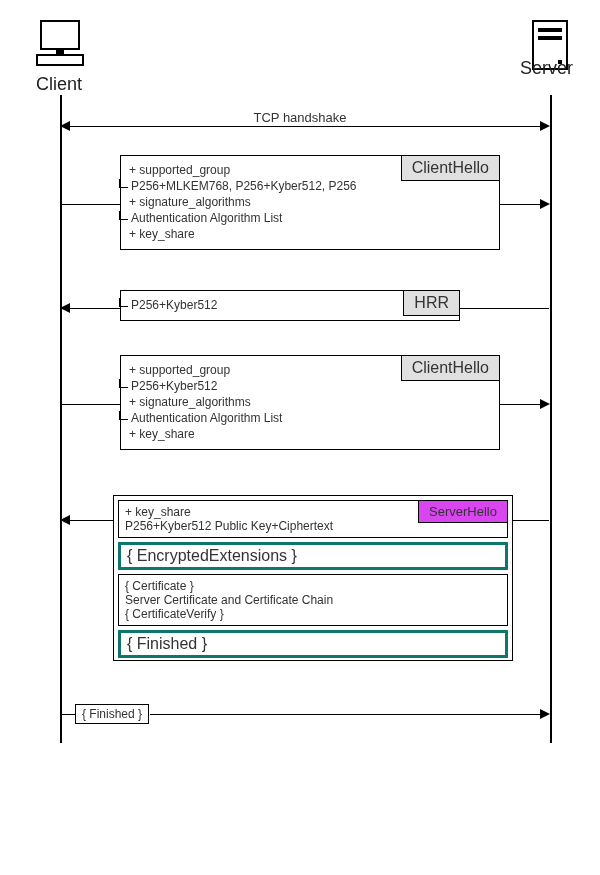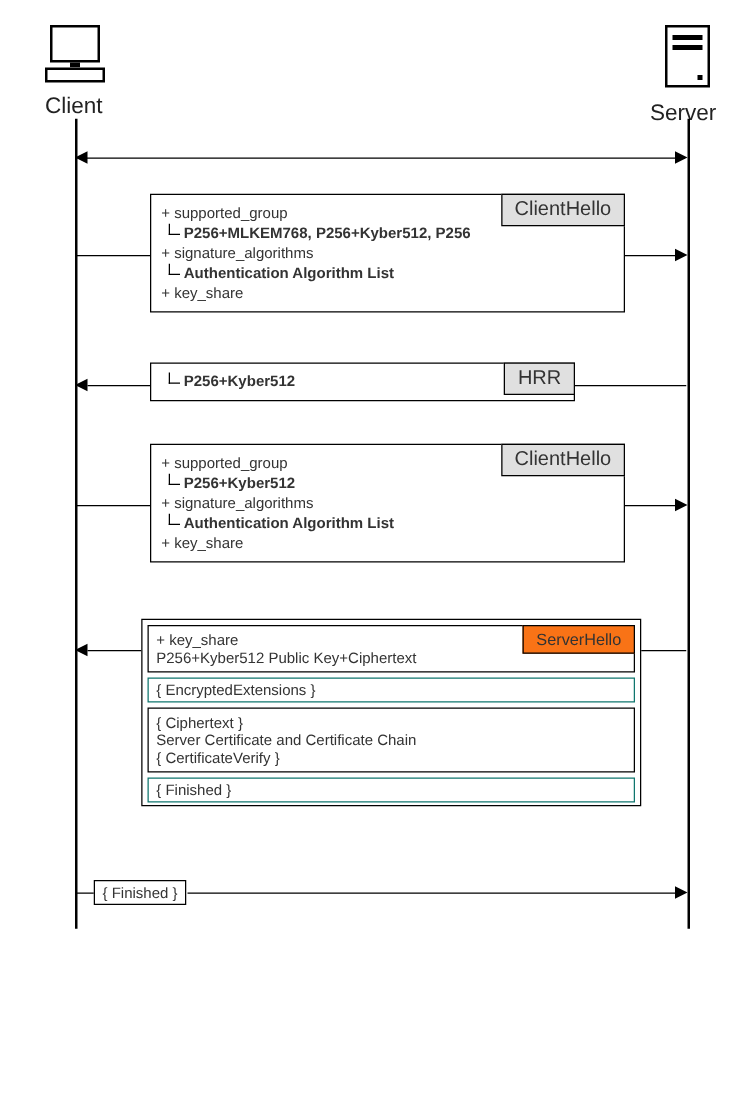--- a/index.html
+++ b/index.html
@@ -136,23 +136,22 @@
     border: 1px solid #000;
     background: #e0e0e0;
     padding: 3px 10px;
     font-size: 16px;
   }
   .msg-box .line {
     margin: 2px 0;
     white-space: nowrap;
   }
   .msg-box .sub {
-    margin-left: 18px;
-    position: relative;
-    font-weight: bold;
+    margin-left: 2px;
+    position: relative;
   }
   .msg-box .sub::before {
     content: "";
     position: absolute;
     left: -12px;
     top: 0;
     width: 8px;
     height: 8px;
     border-left: 1px solid #000;
     border-bottom: 1px solid #000;
@@ -165,29 +164,29 @@
   .inner-box {
     border: 1px solid #000;
     margin: 4px;
     padding: 4px 6px;
     position: relative;
   }
   .inner-box .tag {
     position: absolute;
     top: -1px; right: -1px;
     border: 1px solid #000;
-    background: #f97316;
+    background: #d946ef;
     padding: 3px 10px;
     font-size: 13px;
   }
   .thin-box {
-    border: 1px solid #0f766e;
+    border: 3px solid #0f766e;
     margin: 2px 4px;
     padding: 2px 6px;
-    font-size: 12px;
+    font-size: 16px;
   }
 
   .small-box {
     position: absolute;
     border: 1px solid #000;
     background: #fff;
     padding: 2px 6px;
     font-size: 12px;
   }
 </style>
@@ -199,25 +198,26 @@
   <div class="computer-icon">
     <div class="monitor"></div>
       <div class="stand"></div>
       <div class="cpu"></div>
   </div>
   <div class="actor-label" style="left:36px; top:74px;">Client</div>
 
   <div class="server-icon">
       <div class="dot"></div>
     </div>
-  <div class="actor-label" style="left:520px; top:80px;">Server</div>
+  <div class="actor-label" style="left:520px; top:58px;">Server</div>
 
   <div class="lifeline client-line"></div>
   <div class="lifeline server-line"></div>
 
+  <div class="tcp-label">TCP handshake</div>
   <div class="tcp-line"></div>
   <div class="arrow-left" style="left:60px; top:121px;"></div>
   <div class="arrow-right" style="left:540px; top:121px;"></div>
 
   <div class="msg-box" style="left:120px; top:155px; width:380px;">
     <div class="tag">ClientHello</div>
     <div class="line">+ supported_group</div>
     <div class="line sub">P256+MLKEM768, P256+Kyber512, P256</div>
     <div class="line">+ signature_algorithms</div>
     <div class="line sub">Authentication Algorithm List</div>
@@ -249,21 +249,21 @@
   <div class="arrow-right" style="left:540px; top:399px;"></div>
 
   <div class="outer-box" style="left:113px; top:495px; width:400px;">
     <div class="inner-box">
       <div class="tag">ServerHello</div>
       <div class="line">+ key_share</div>
       <div class="line sub">P256+Kyber512 Public Key+Ciphertext</div>
     </div>
     <div class="thin-box">{ EncryptedExtensions }</div>
     <div class="inner-box" style="padding:4px 6px;">
-      <div class="line">{ Ciphertext }</div>
+      <div class="line">{ Certificate }</div>
       <div class="line sub">Server Certificate and Certificate Chain</div>
       <div class="line">{ CertificateVerify }</div>
     </div>
     <div class="thin-box">{ Finished }</div>
   </div>
   <div class="msg-arrow" style="left:70px; top:520px; width:43px;"></div>
   <div class="msg-arrow" style="left:513px; top:520px; width:36px;"></div>
   <div class="arrow-left" style="left:60px; top:515px;"></div>
 
   <div class="small-box" style="left:75px; top:704px;">{ Finished }</div>

